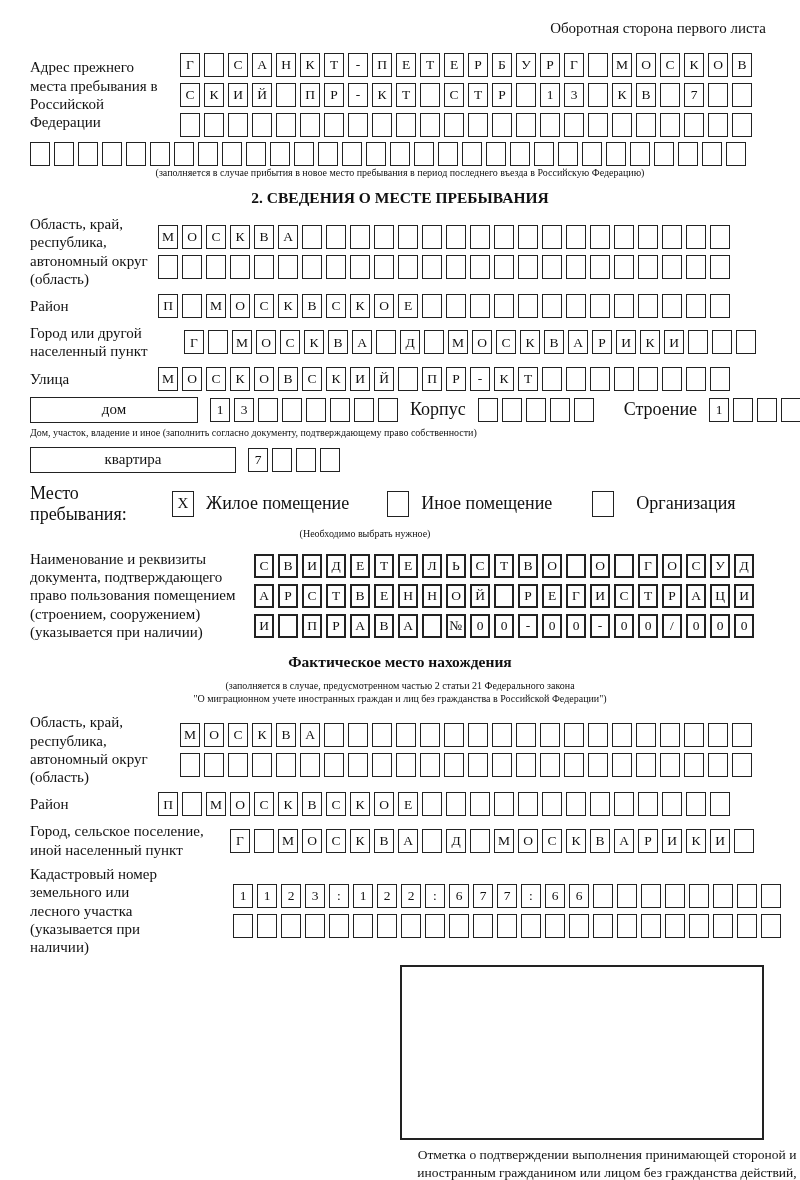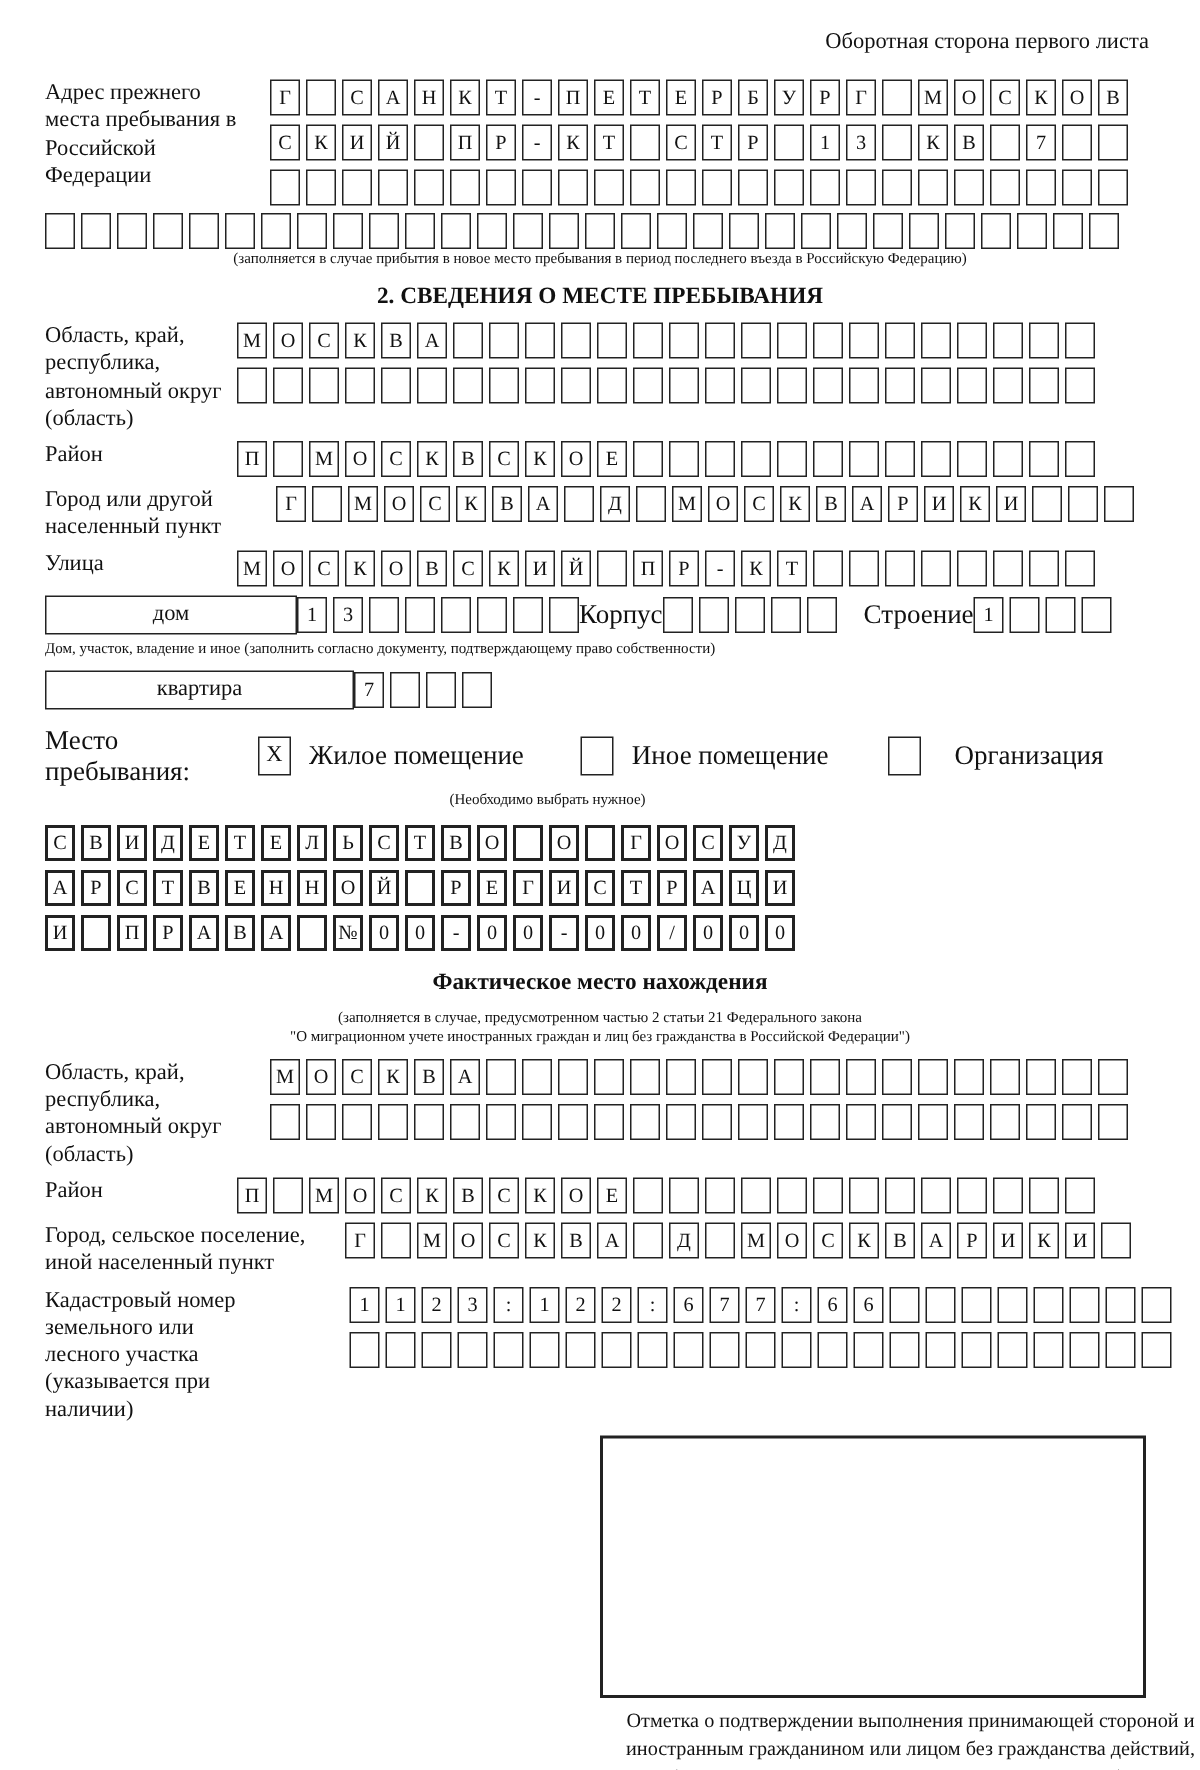--- a/index.html
+++ b/index.html
@@ -1,36 +1,36 @@
 <!DOCTYPE html>
 <html><head>
 <meta charset="utf-8">
 <style>
   html,body{margin:0;padding:0;background:#fff;}
   body{width:800px;height:1180px;overflow:hidden;color:#111;
        font-family:"Liberation Serif","DejaVu Serif",serif;}
   .page{box-sizing:border-box;width:800px;height:1180px;padding:20px 30px 0 30px;}
   .top-note{text-align:right;font-size:15px;padding-right:4px;margin-bottom:16px;}
-  .field{display:flex;align-items:flex-start;margin-bottom:6px;}
+  .field{display:flex;align-items:center;margin-bottom:6px;}
   .label{font-size:15px;line-height:1.22;box-sizing:border-box;padding-right:8px;flex:none;}
   .grids{display:flex;flex-direction:column;gap:6px;}
   .cells{display:flex;gap:4px;flex:none;}
   .cell{box-sizing:border-box;flex:none;width:20px;height:24px;border:1.6px solid #222;
         display:flex;align-items:center;justify-content:center;
         font-size:13.5px;line-height:1;background:#fff;}
   .doc-grid .cell{border-width:2px;}
   .fullrow{margin-top:5px;}
   .note{font-size:10px;line-height:1.3;}
   .center{text-align:center;}
   .sec-title{text-align:center;font-weight:bold;font-size:15.5px;margin:10px 0 8px 0;}
   .w150{width:150px;} .w128{width:128px;} .w200{width:200px;} .w224{width:224px;}
   .indent26{margin-left:26px;} .indent53{margin-left:53px;}
   .widebox{box-sizing:border-box;height:26px;border:1.6px solid #222;display:flex;
            align-items:center;justify-content:center;font-size:15px;flex:none;}
-  .houserow{display:flex;align-items:center;gap:0;margin-bottom:3px;}
+  .houserow{display:flex;align-items:center;gap:12px;margin-bottom:3px;}
   .inline-lbl{font-size:18px;flex:none;}
   .checkrow{display:flex;align-items:center;margin:10px 0 2px 0;}
   .checkbox{box-sizing:border-box;width:22px;height:26px;border:1.6px solid #222;flex:none;
             display:flex;align-items:center;justify-content:center;font-size:15px;}
   .stampbox{box-sizing:border-box;width:364px;height:175px;border:2px solid #222;
             margin:8px 0 6px 370px;}
   .stamp-caption{width:450px;margin-left:352px;text-align:center;font-size:13.5px;line-height:1.4;}
   .mb0{margin-bottom:2px;}
 </style>
 </head>
@@ -352,20 +352,21 @@
     <div class="checkbox">X</div>
     <div class="inline-lbl" style="margin:0 38px 0 12px;">Жилое помещение</div>
     <div class="checkbox"></div>
     <div class="inline-lbl" style="margin:0 40px 0 12px;">Иное помещение</div>
     <div class="checkbox"></div>
     <div class="inline-lbl" style="margin-left:22px;">Организация</div>
   </div>
   <div class="note" style="margin-left:170px;width:330px;text-align:center;">(Необходимо выбрать нужное)</div>
 
   <div class="field" style="margin-top:10px;">
+    <div class="label w224">Наименование и реквизиты документа, подтверждающего право пользования помещением (строением, сооружением) (указывается при наличии)</div>
     <div class="grids doc-grid">
       <div class="cells">
           <span class="cell">С</span>
           <span class="cell">В</span>
           <span class="cell">И</span>
           <span class="cell">Д</span>
           <span class="cell">Е</span>
           <span class="cell">Т</span>
           <span class="cell">Е</span>
           <span class="cell">Л</span>

